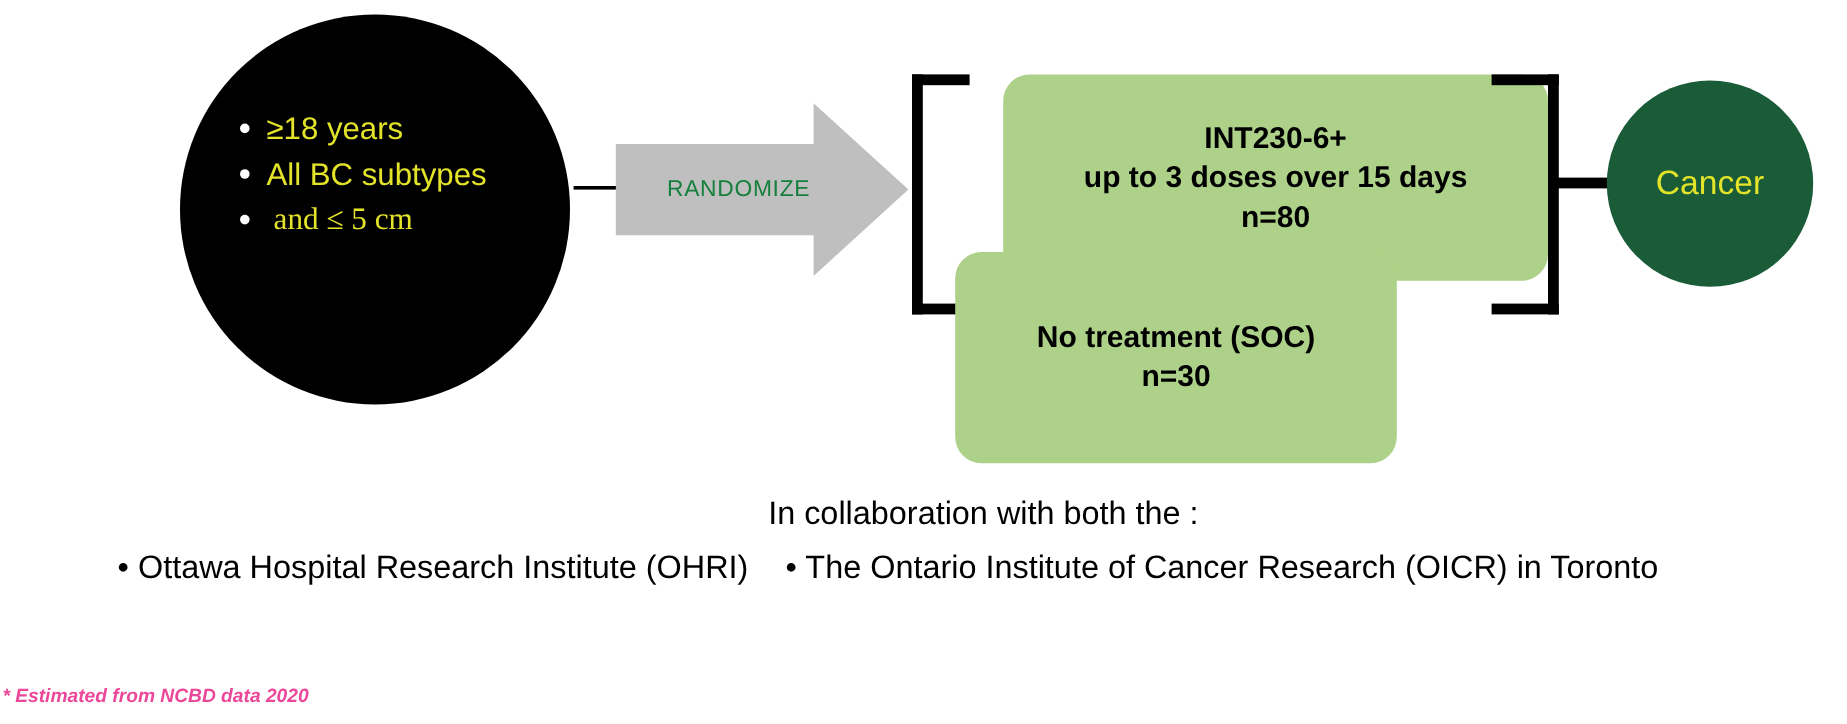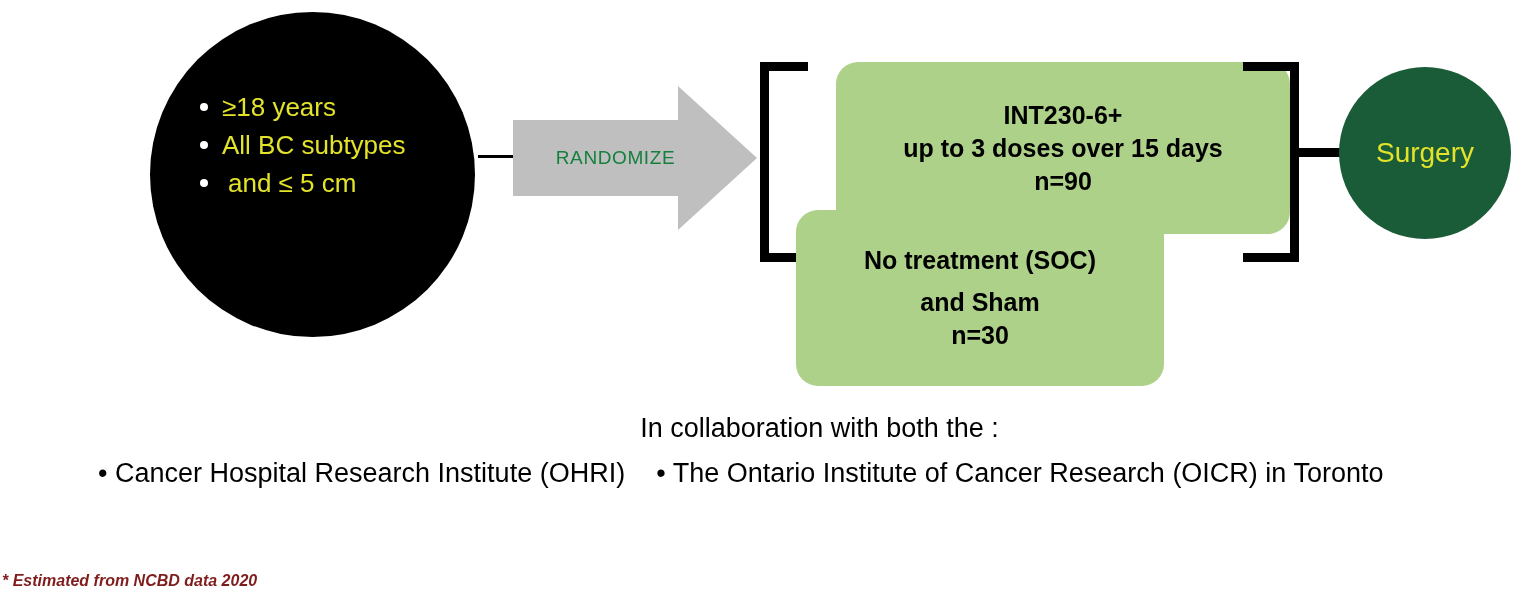--- a/index.html
+++ b/index.html
@@ -53,20 +53,21 @@
     left: 2px;
     top: 15px;
     width: 8px;
     height: 8px;
     border-radius: 50%;
     background: #ffffff;
   }
   #eligibility-list li .cont-line {
     display: block;
     padding-left: 6px;
+    font-family: Liberation Serif, serif;
   }
 
   
   #circle-arrow-connector {
     position: absolute;
     left: 478px;
     top: 155px;
     width: 38px;
     height: 3px;
     background: #000000;
@@ -225,21 +226,21 @@
   #collaboration-partners .partner-sep {
     display: inline-block;
     width: 16px;
   }
 
   
   #footnote {
     position: absolute;
     left: 2px;
     top: 572px;
-    color: #7f1d1d;
+    color: #ec4899;
     font-size: 16px;
     font-style: italic;
     font-weight: bold;
     white-space: nowrap;
   }
 </style>
 </head>
 <body>
 
 <div id="canvas">
@@ -272,43 +273,42 @@
 
   <div id="left-bracket" class="bracket">
     <div class="spine"></div>
     <div class="arm arm-top"></div>
     <div class="arm arm-bottom"></div>
   </div>
 
   <div id="treatment-arm-box" class="arm-box">
     <span class="line">INT230-6+</span>
     <span class="line">up to 3 doses over 15 days</span>
-    <span class="line">n=90</span>
+    <span class="line">n=80</span>
   </div>
 
   <div id="control-arm-box" class="arm-box">
     <span class="line">No treatment (SOC)</span>
-    <span class="line line-spaced">and Sham</span>
     <span class="line">n=30</span>
   </div>
 
   <div id="right-bracket" class="bracket">
     <div class="spine"></div>
     <div class="arm arm-top"></div>
     <div class="arm arm-bottom"></div>
   </div>
 
   <div id="surgery-connector"></div>
 
   <div id="surgery-circle">
-    <span id="surgery-label">Surgery</span>
+    <span id="surgery-label">Cancer</span>
   </div>
 
   <div id="collaboration-heading">In collaboration with both the :</div>
   <div id="collaboration-partners">
-    <span>• Cancer Hospital Research Institute (OHRI)</span>
+    <span>• Ottawa Hospital Research Institute (OHRI)</span>
     <span class="partner-sep"></span>
     <span>• The Ontario Institute of Cancer Research (OICR) in Toronto</span>
   </div>
 
   <div id="footnote">* Estimated from NCBD data 2020</div>
 
 </div>
 
 </body></html>

